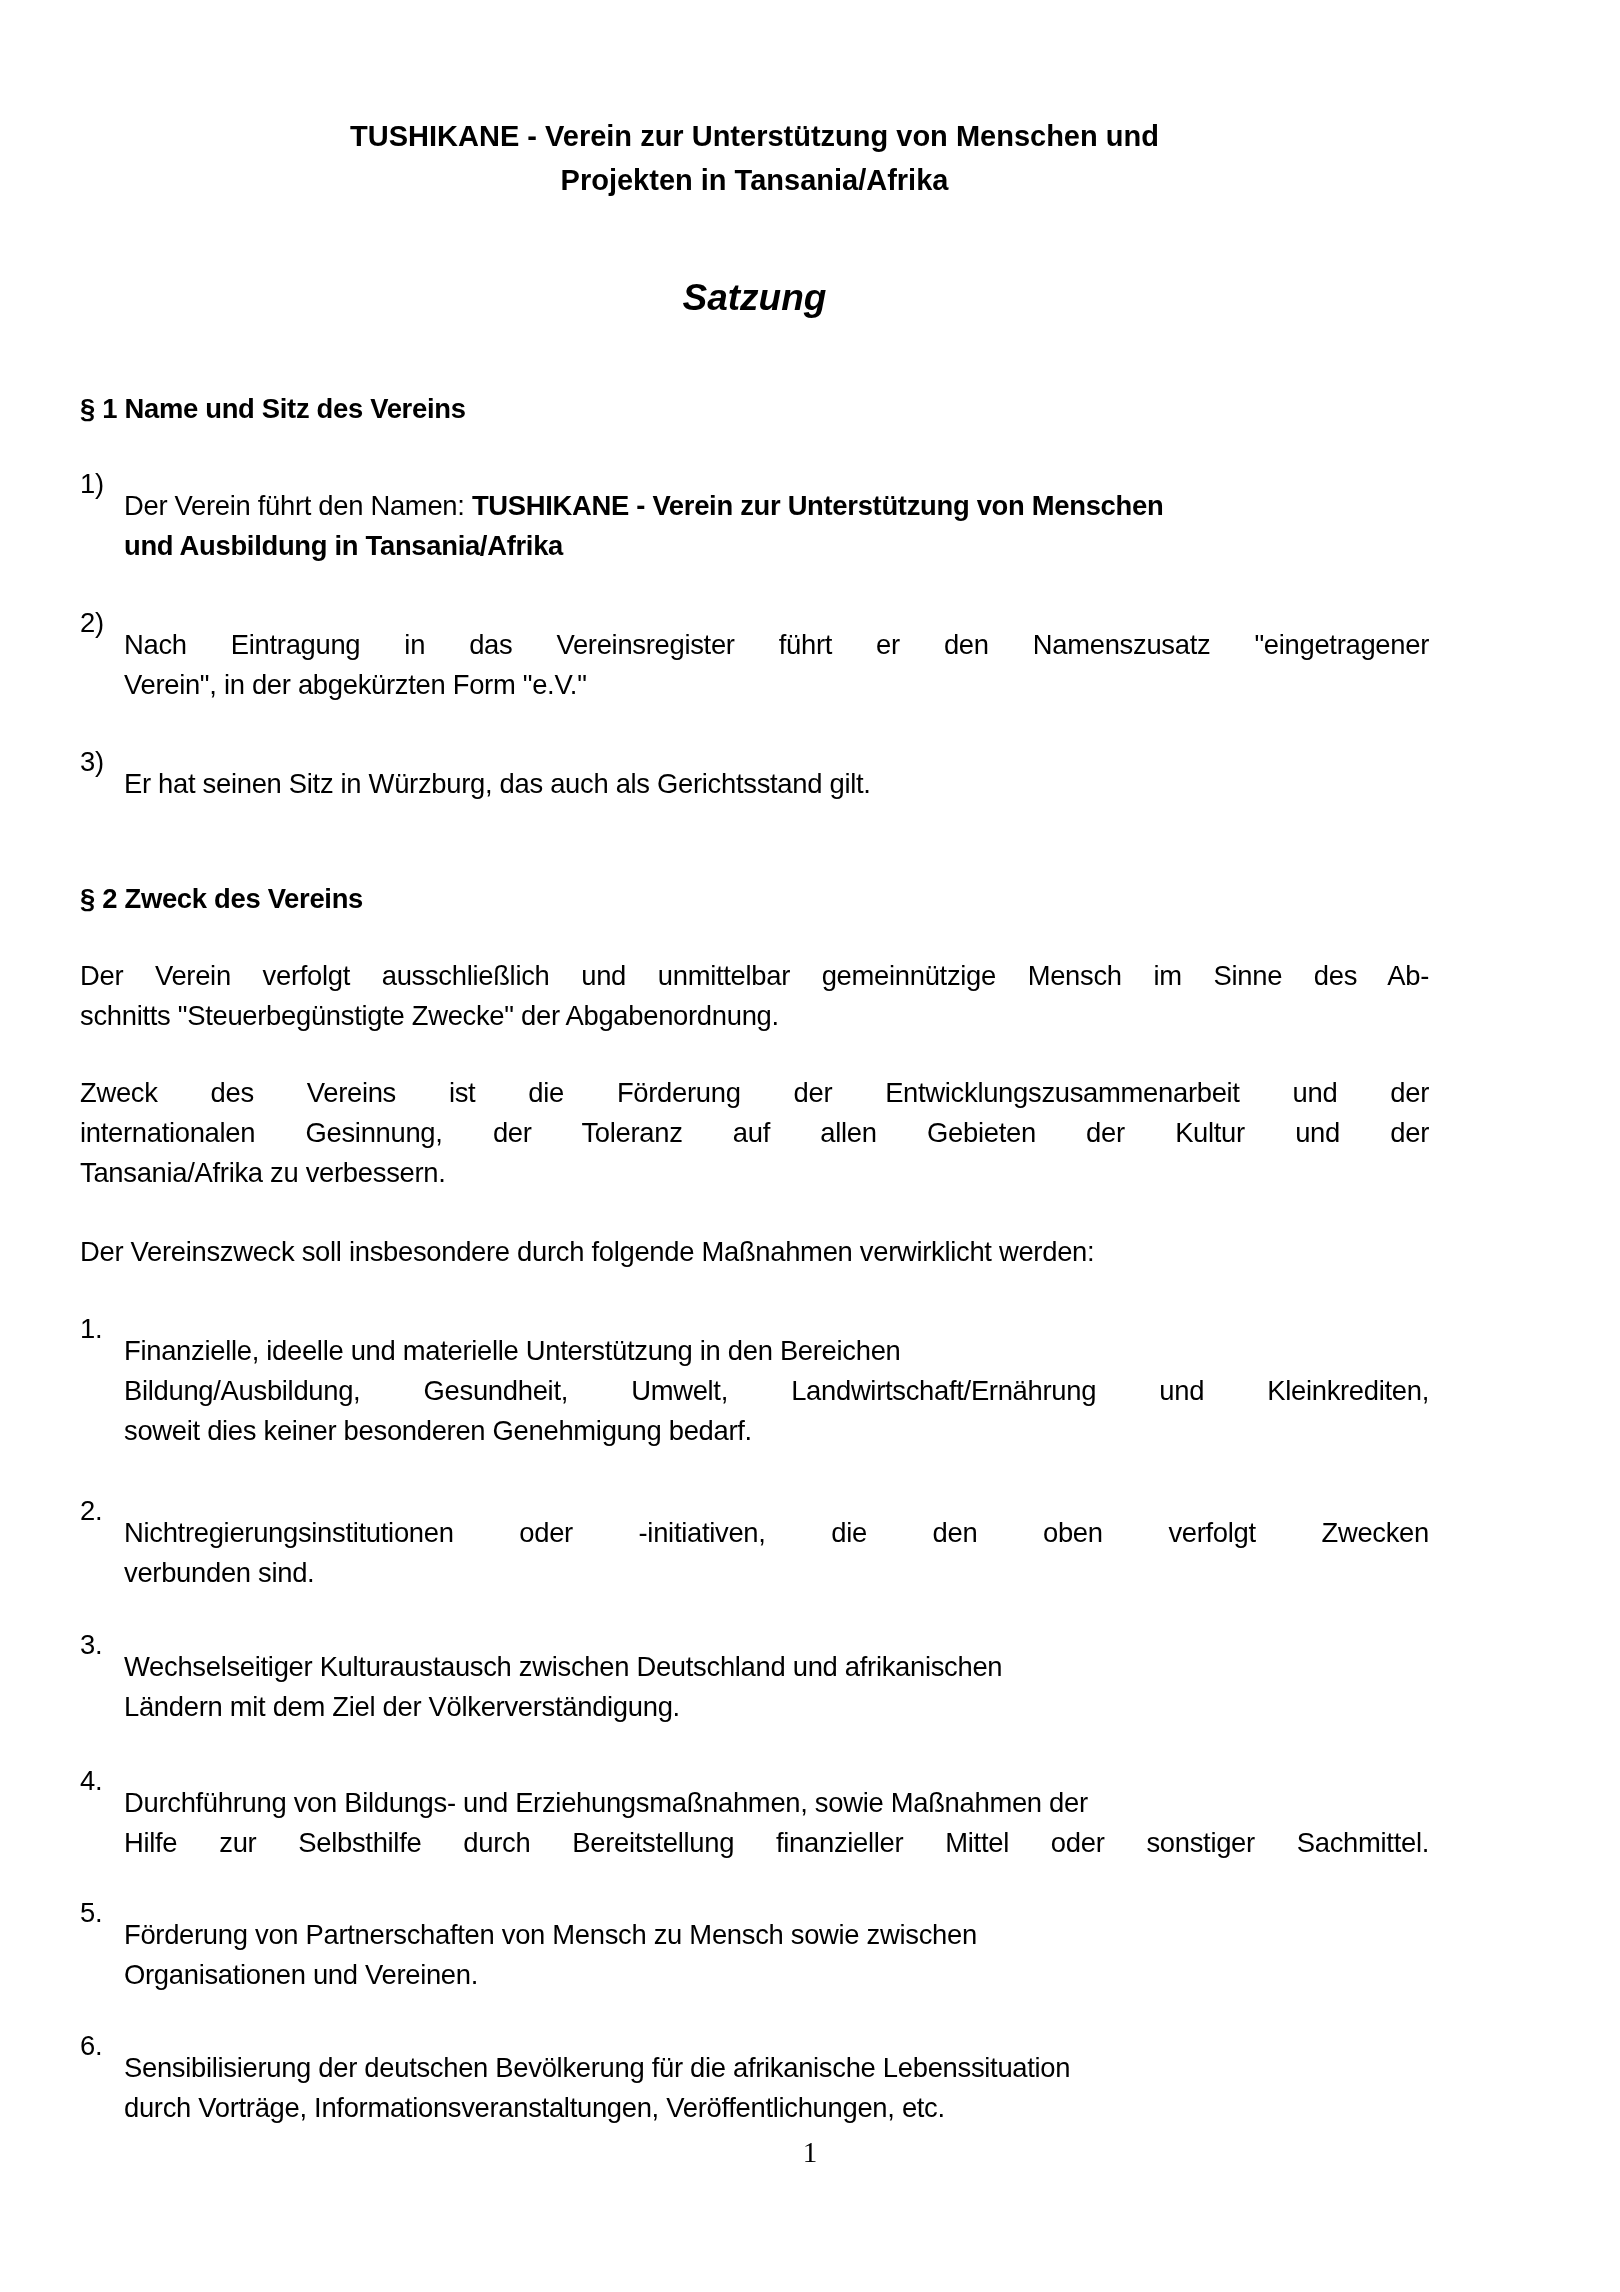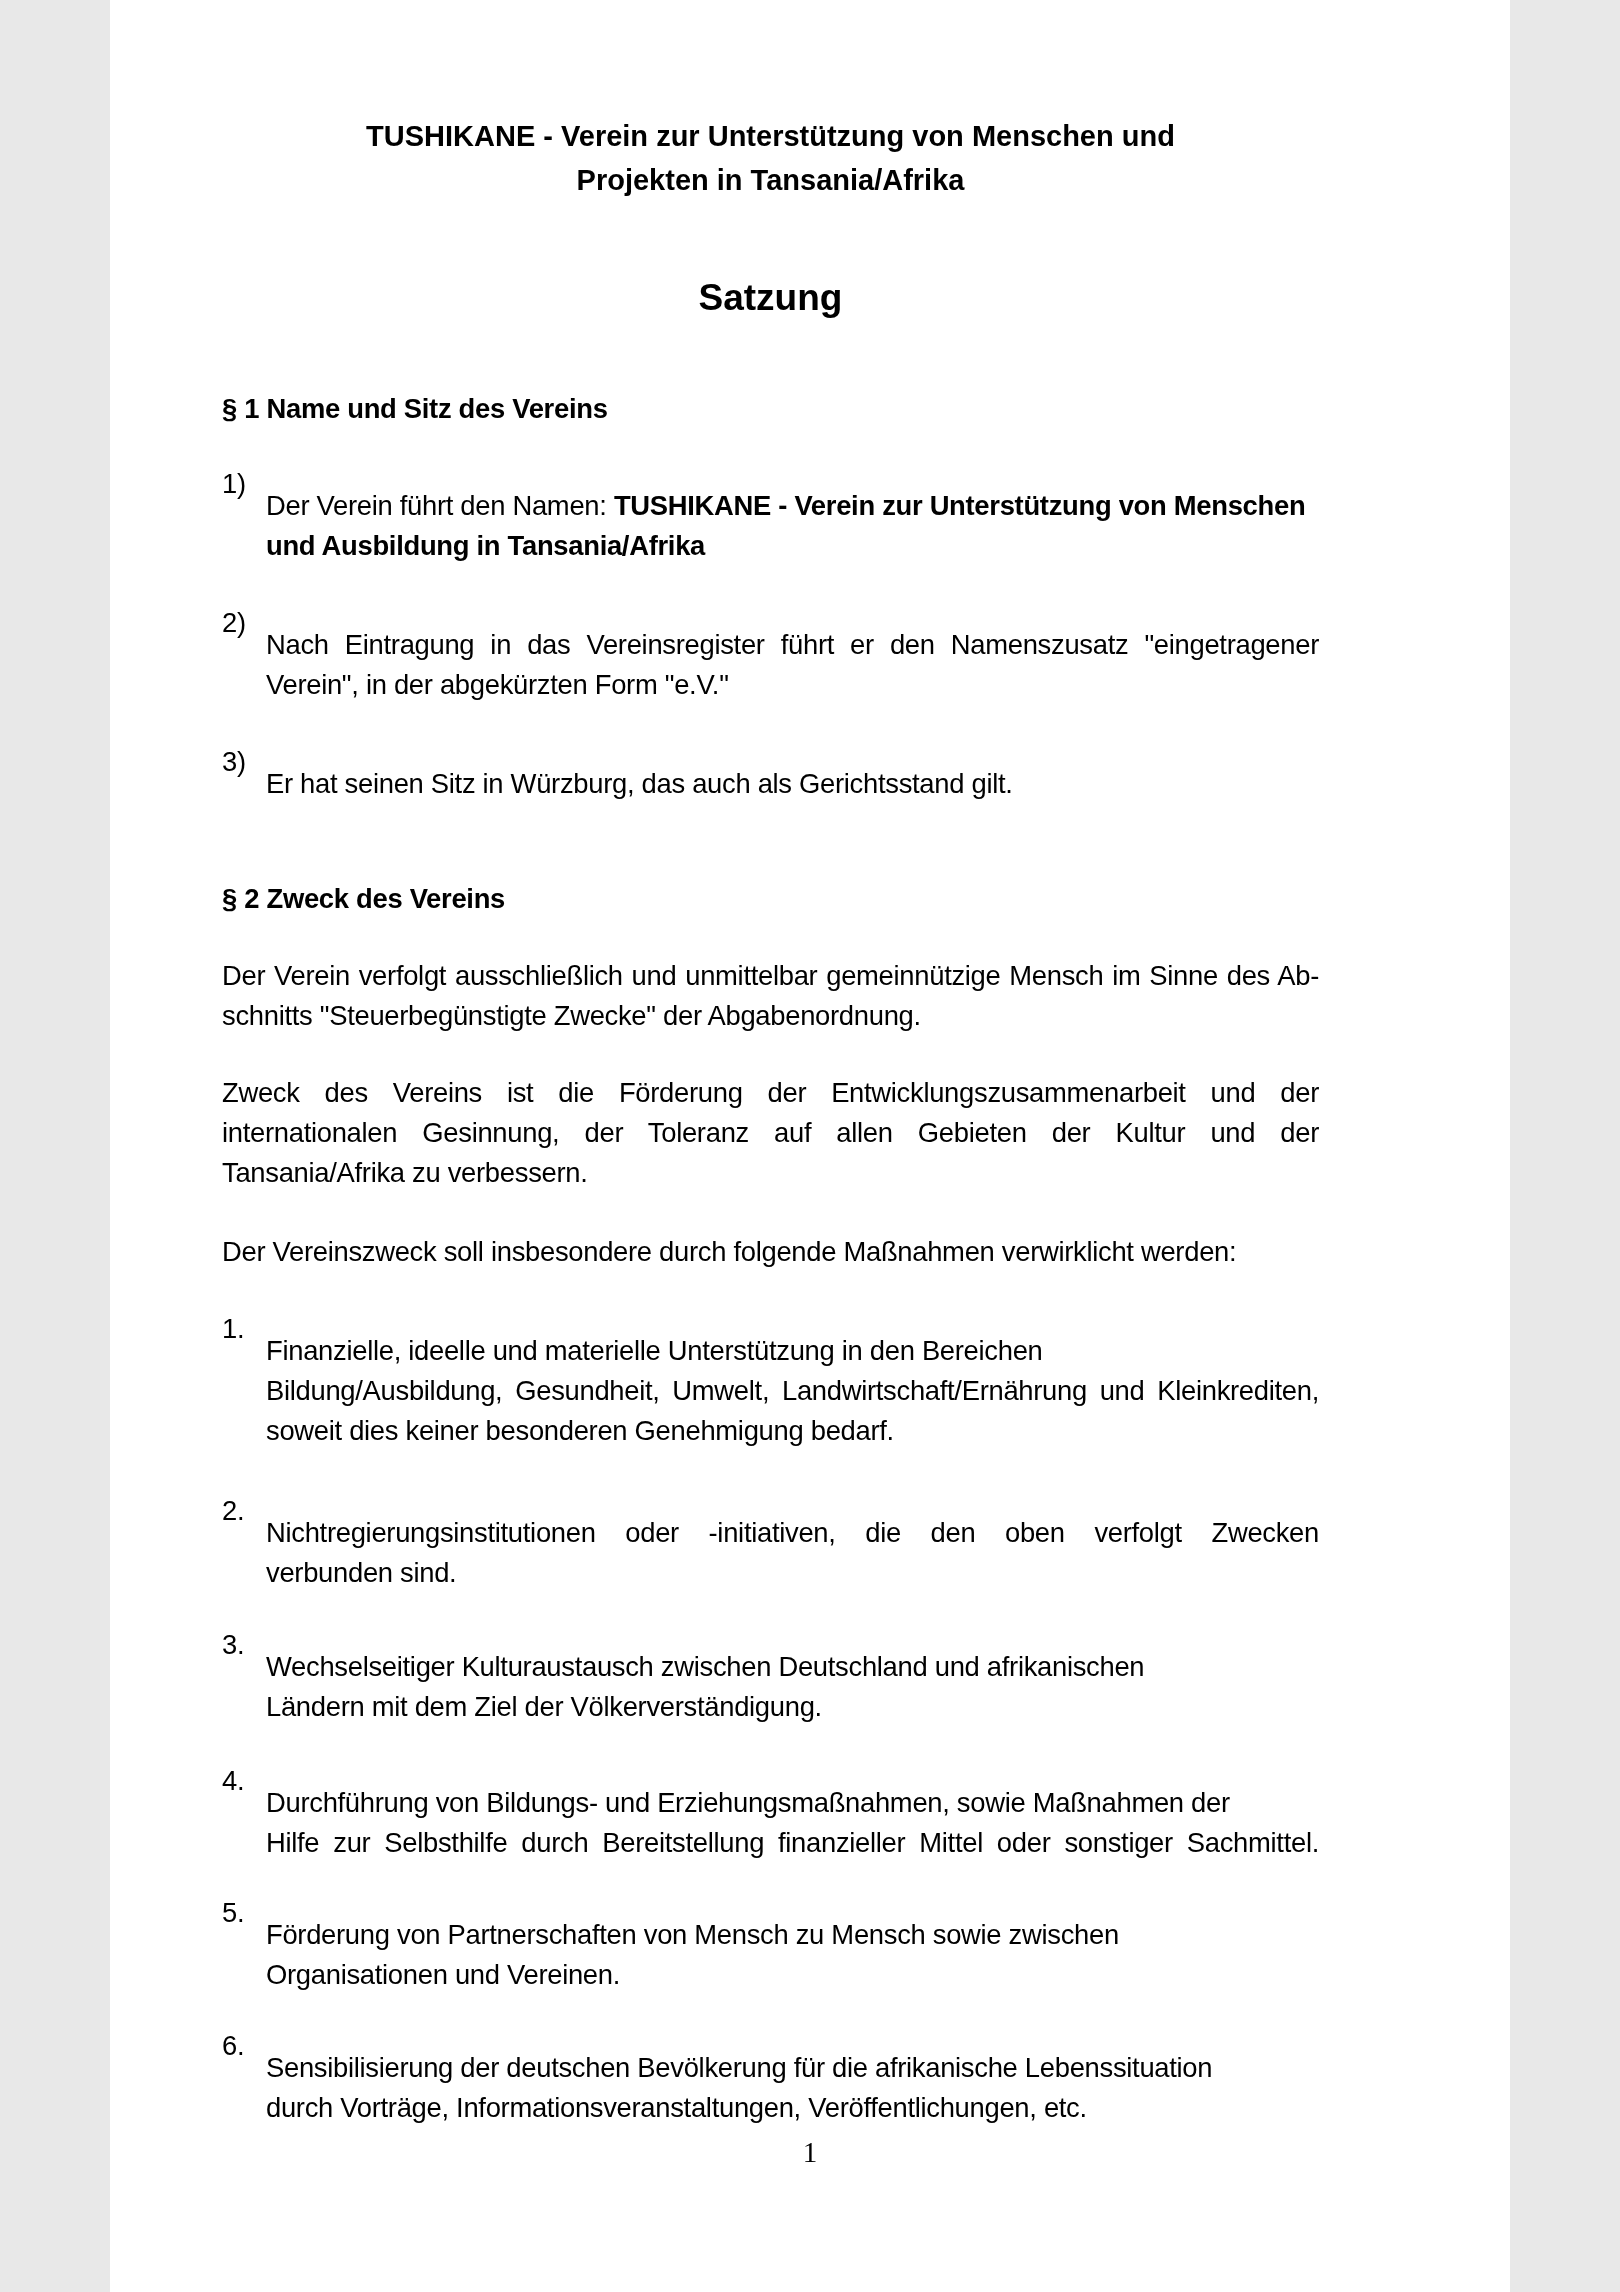--- a/index.html
+++ b/index.html
@@ -1,42 +1,43 @@
 <!DOCTYPE html>
 <html><head>
 <meta charset="utf-8">
 <style>
   html,body{margin:0;padding:0;background:#e8e8e8;}
   .page{
     position:relative;
-    width:1400px;height:2293px;
+    width:1620px;height:2293px;
     margin:0 auto;
     background:#ffffff;
     box-sizing:border-box;
-    padding:114px 191px 0 112px;
+    padding:114px 191px 0 80px;
     font-family:"Liberation Sans",sans-serif;
     font-size:27.4px;
     line-height:40px;
     letter-spacing:-0.3px;
     color:#000;
   }
   .doc-title{
     text-align:center;
     font-weight:700;
     font-size:29px;
     line-height:44px;
     letter-spacing:0;
   }
   .doc-heading{
     text-align:center;
     font-weight:700;
     font-size:37px;
     line-height:53px;
     margin-top:69px;
     letter-spacing:0;
+    font-style:italic;
   }
   .sec-heading{
     font-weight:700;
   }
   .s1-h{margin-top:65px;}
   .s2-h{margin-top:75px;}
   .li{display:flex;}
   .li .marker{flex:0 0 44px;}
   .li .libody{flex:1 1 auto;min-width:0;margin-top:22px;}
   .line{white-space:nowrap;}

